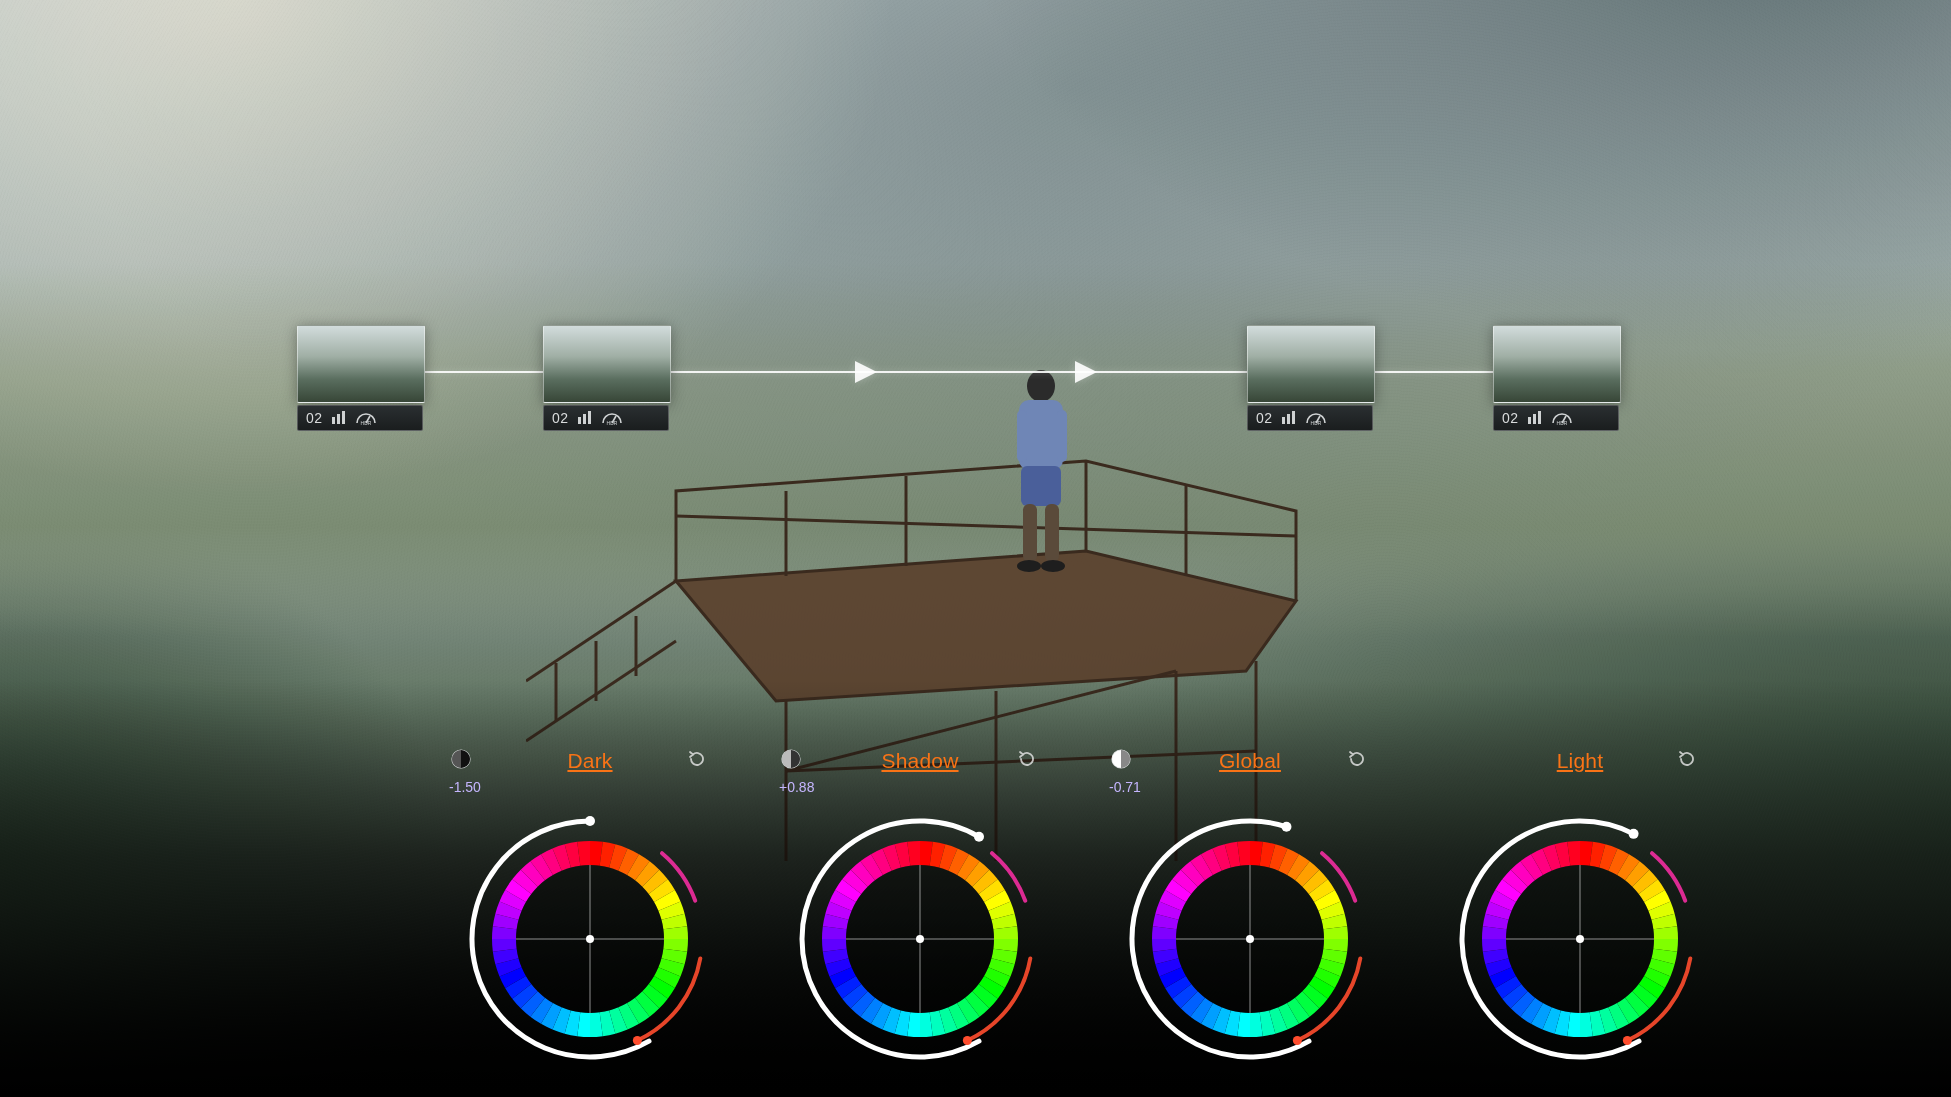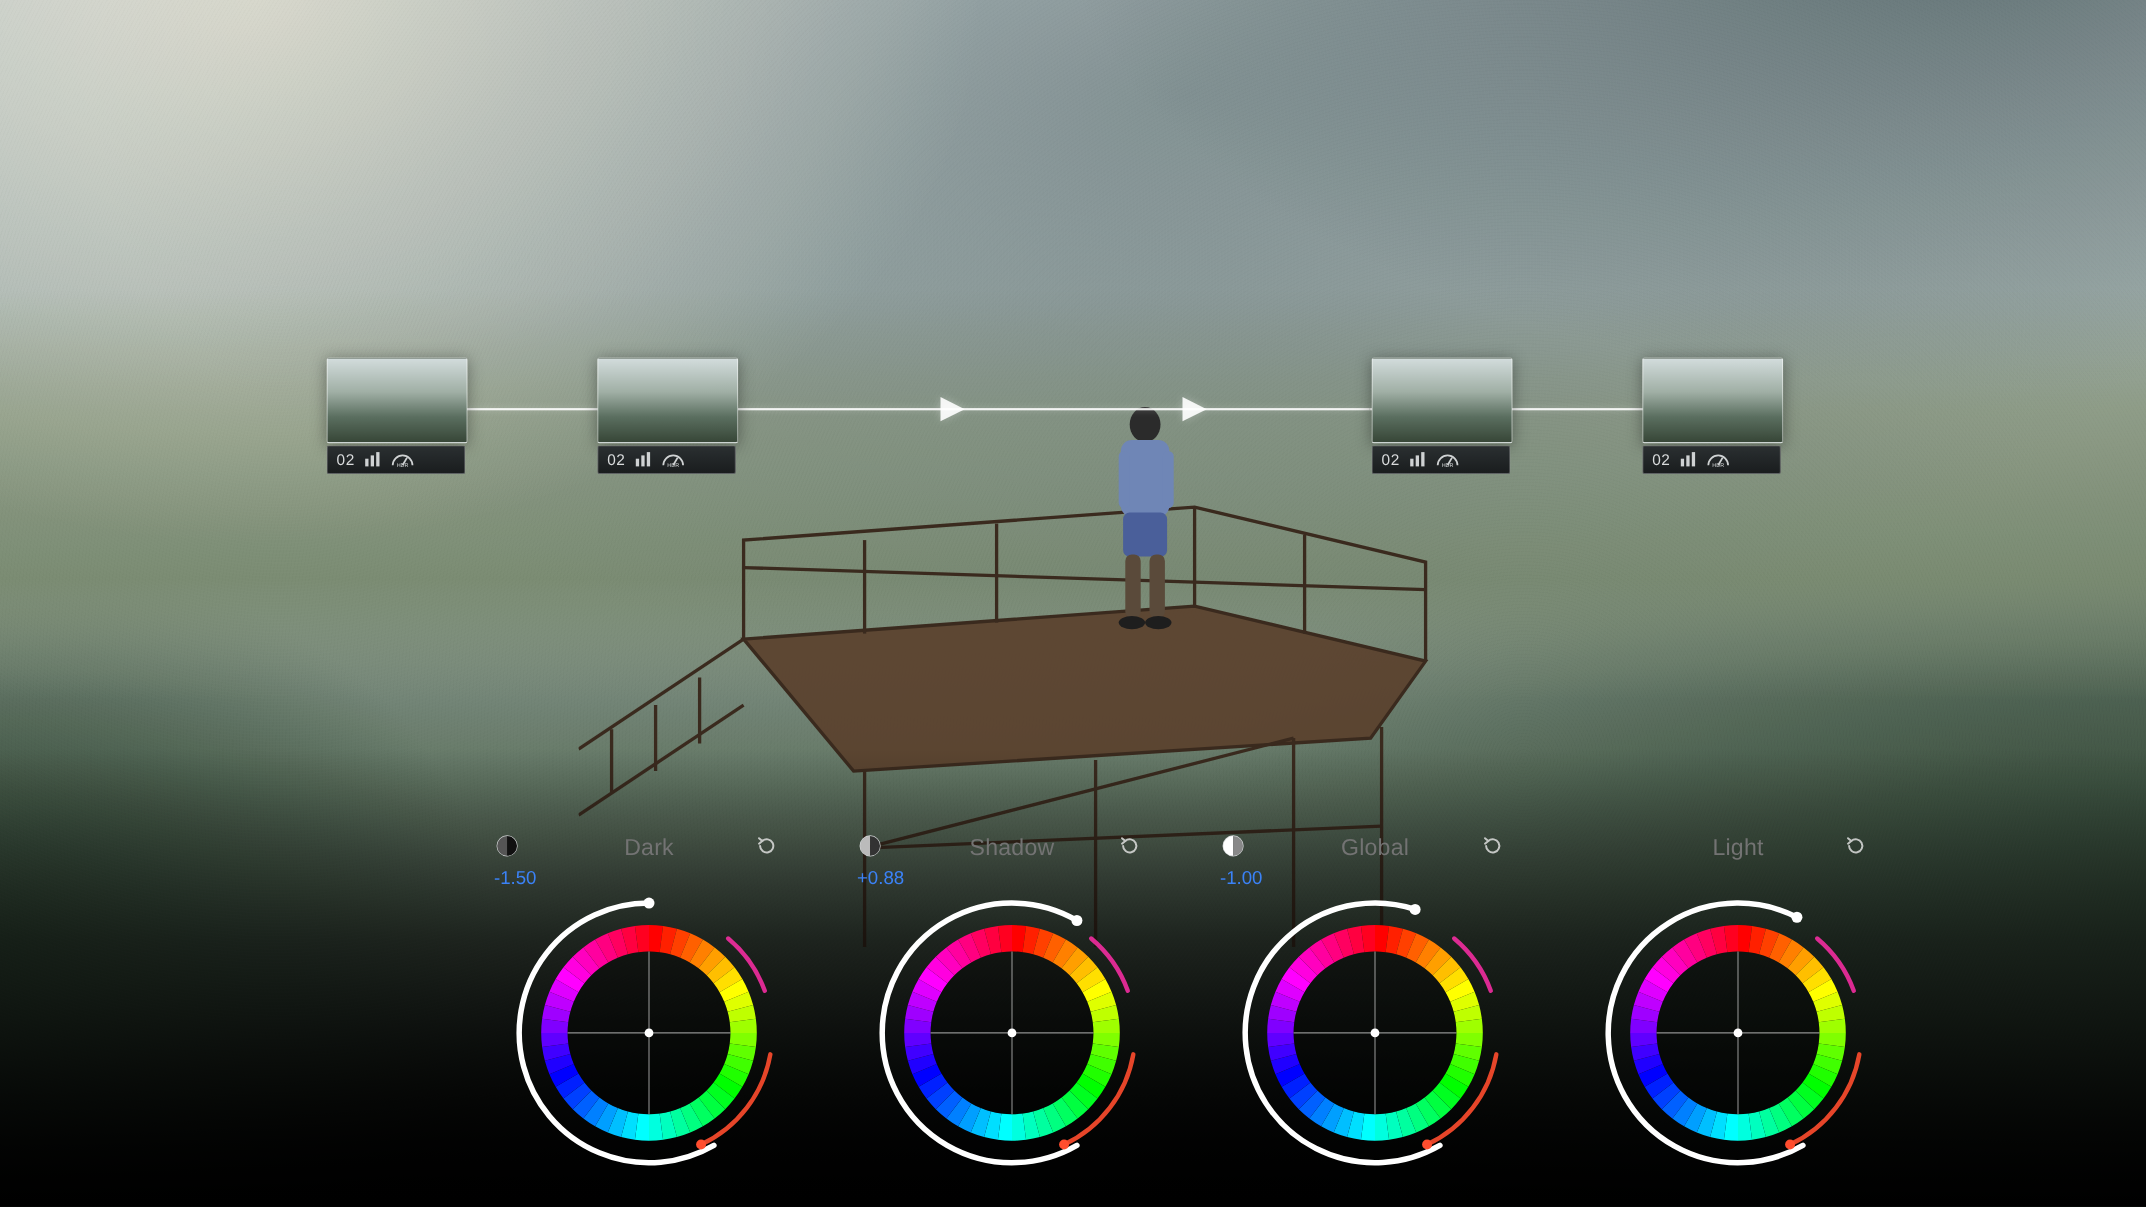--- a/index.html
+++ b/index.html
@@ -112,25 +112,26 @@
   .wg-header {
     width: 100%;
     display: flex; align-items: center; justify-content: center;
     position: relative;
     height: 28px;
     margin-bottom: 4px;
     font-size: 21px; font-weight: 500; letter-spacing: .2px;
   }
   .wg-header .zone-icon { position:absolute; left:6px; top:2px; }
   .wg-header .reset-icon { position:absolute; right:28px; top:2px; opacity:.8; }
-  .wg-header .zone-label { color:#737373; }
+  .wg-header .zone-label { color:#f97316;text-decoration:underline; }
   .wg-value {
     width:100%;
-    font-size: 17px; color:#3b82f6;
+    font-size: 14px; color:#c4b5fd;
     padding-left: 8px; height:20px;
+    margin-bottom: 10px;
   }
 
   .wheel-wrap { position:relative; width:260px; height:260px; }
   .wheel-wrap svg { position:absolute; inset:0; }
 
   .reset-btn, .zone-btn { cursor:default; }
 
 </style>
 </head>
 <body>
@@ -471,21 +472,21 @@
         <rect x="0" y="0" width="10" height="20" fill="#fff"></rect>
         <rect x="10" y="0" width="10" height="20" fill="#888"></rect>
       </g>
     </svg></span>
         <span class="zone-label">Global</span>
         <span class="reset-icon reset-btn"><svg width="20" height="20" viewBox="0 0 20 20">
           <path d="M4 10a6 6 0 1 0 2-4.5" fill="none" stroke="#e8e8e8" stroke-width="1.8" stroke-linecap="round"></path>
           <polyline points="3,3 6,5.5 3,8" fill="none" stroke="#e8e8e8" stroke-width="1.8" stroke-linecap="round" stroke-linejoin="round"></polyline>
         </svg></span>
       </div>
-      <div class="wg-value">-1.00</div>
+      <div class="wg-value">-0.71</div>
       <div class="wheel-wrap">
     <svg viewBox="0 0 260 260" width="260" height="260">
 
       <g>
             <path d="M 130 32 A 98 98 0 0 1 142.79156683756506 32.83840358536658 L 139.65893822428382 56.633080258338026 A 74 74 0 0 0 130 56 Z" fill="hsl(0 100% 50%)"></path>
             <path d="M 142.79156683756506 32.83840358536658 A 98 98 0 0 1 155.36426642004704 35.33926902367131 L 149.15260933758654 58.52148885460895 A 74 74 0 0 0 139.65893822428382 56.633080258338026 Z" fill="hsl(7.5 100% 50%)"></path>
             <path d="M 155.36426642004704 35.33926902367131 A 98 98 0 0 1 167.5029763717788 39.459805813893894 L 158.31857399501666 61.63291459416479 A 74 74 0 0 0 149.15260933758654 58.52148885460895 Z" fill="hsl(15 100% 50%)"></path>
             <path d="M 167.5029763717788 39.459805813893894 A 98 98 0 0 1 179 45.129510429125006 L 167 65.91412011995153 A 74 74 0 0 0 158.31857399501666 61.63291459416479 Z" fill="hsl(22.5 100% 50%)"></path>
             <path d="M 179 45.129510429125006 A 98 98 0 0 1 189.65862004285464 52.25137265145895 L 175.04834574664534 71.2918528184486 A 74 74 0 0 0 167 65.91412011995153 Z" fill="hsl(30 100% 50%)"></path>
             <path d="M 189.65862004285464 52.25137265145895 A 98 98 0 0 1 199.29646455628165 60.70353544371835 L 182.3259018078045 77.67409819219549 A 74 74 0 0 0 175.04834574664534 71.2918528184486 Z" fill="hsl(37.5 100% 50%)"></path>

